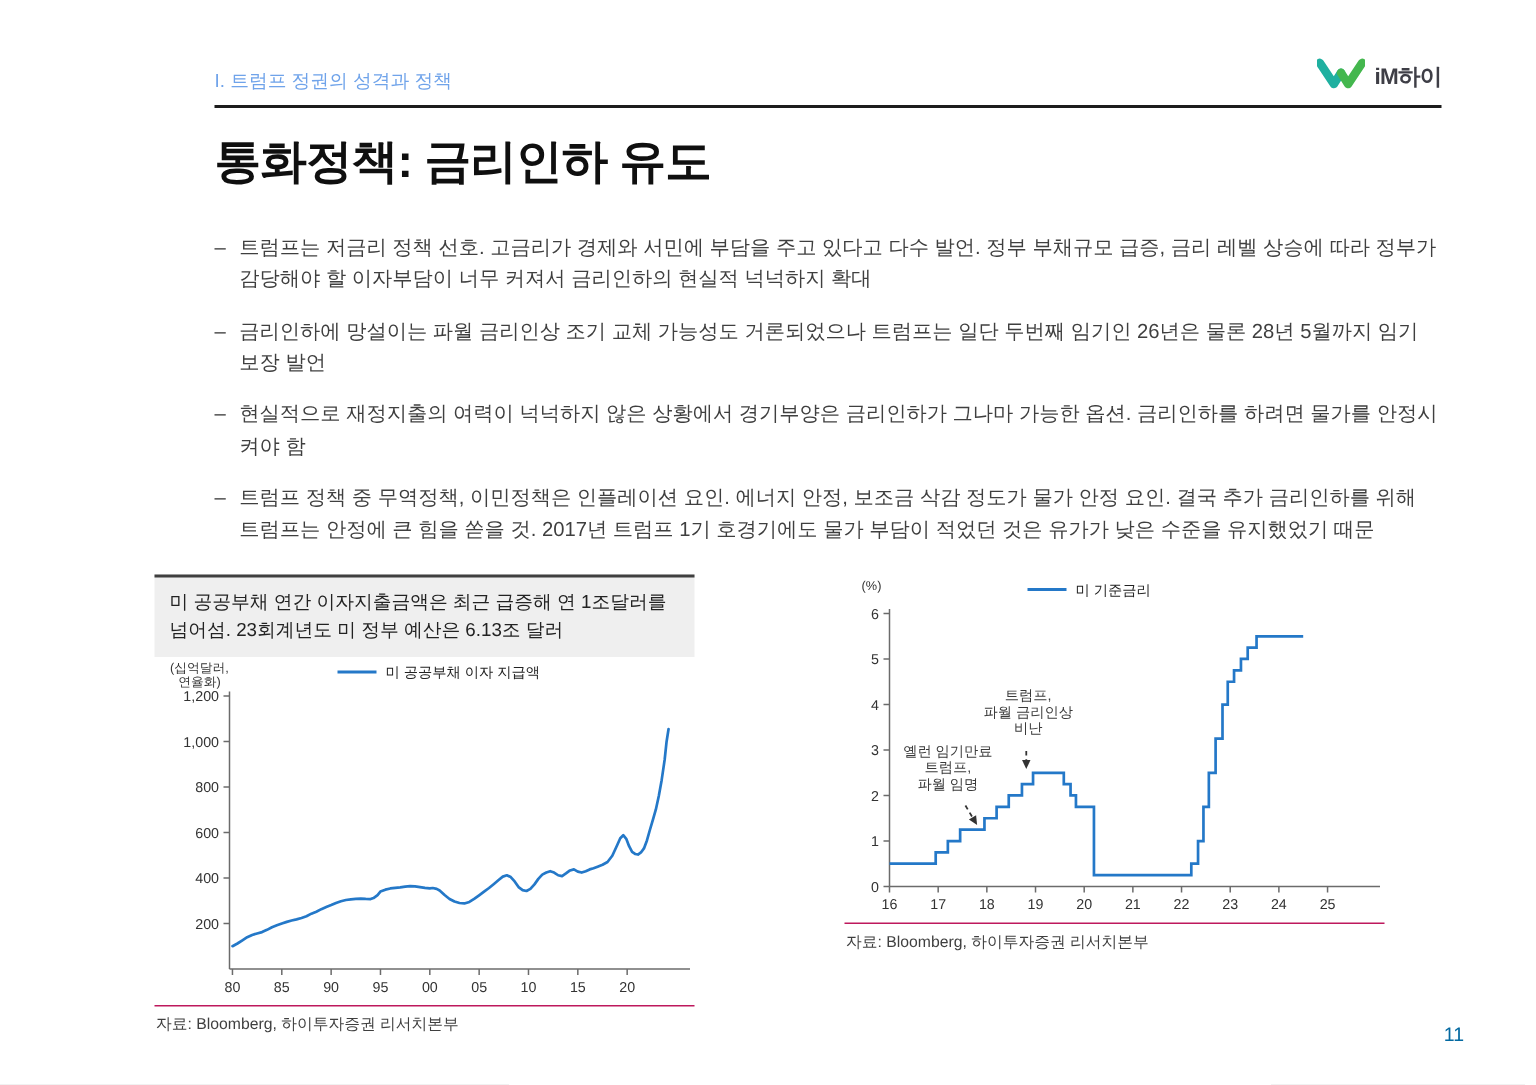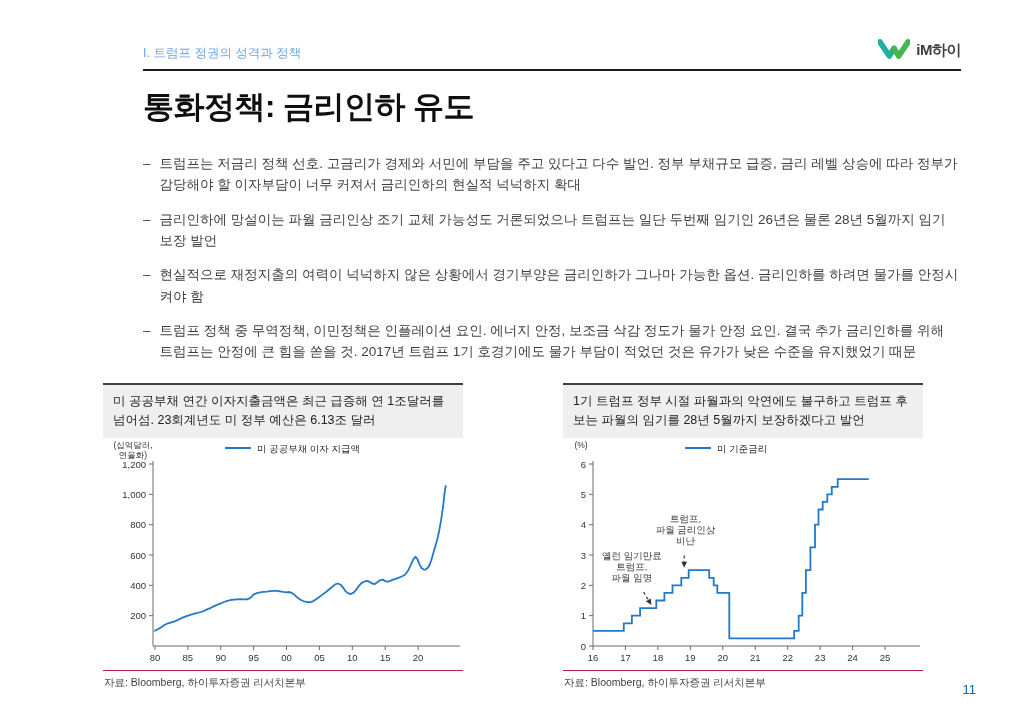--- a/index.html
+++ b/index.html
@@ -112,21 +112,20 @@
           <text x="315.1081677704194" y="223" text-anchor="middle" font-size="9.5" fill="#333">20</text>
           <text x="30" y="10" text-anchor="middle" font-size="8.5" fill="#333">(십억달러,</text>
           <text x="30" y="19.5" text-anchor="middle" font-size="8.5" fill="#333">연율화)</text>
           <line x1="122" y1="10" x2="148" y2="10" stroke="#2478C8" stroke-width="2"></line>
           <text x="154" y="13.5" font-size="9.5" fill="#222">미 공공부채 이자 지급액</text>
           <polyline points="52.0,192.8 55.3,191.0 58.6,188.9 61.8,186.8 65.1,185.3 68.4,184.3 71.7,183.4 75.0,181.9 78.3,180.2 81.6,178.9 84.9,177.7 88.2,176.6 91.4,175.7 94.7,174.9 98.0,174.0 101.3,172.8 104.6,171.1 107.9,169.8 111.2,168.1 114.5,166.7 117.8,165.4 121.0,164.0 124.3,162.8 127.6,162.0 130.9,161.6 134.2,161.3 137.5,161.1 140.8,161.3 144.1,161.4 146.0,160.7 148.7,158.7 150.6,156.4 153.9,155.1 157.2,154.3 160.5,153.9 163.8,153.6 167.1,153.1 170.4,152.8 173.7,152.9 177.0,153.4 180.3,153.9 183.5,154.3 185.5,154.0 188.1,154.6 190.1,155.7 193.4,158.7 196.7,161.3 200.0,163.0 203.3,164.0 206.6,164.3 209.9,163.3 213.1,161.3 216.4,158.9 219.7,156.4 223.0,154.0 226.3,151.3 229.6,148.5 232.2,146.4 234.9,145.5 237.5,146.7 240.1,149.6 242.7,153.4 245.4,155.4 248.0,156.0 250.6,154.6 253.3,151.6 255.9,147.9 258.5,145.1 261.2,143.7 263.8,142.8 266.4,143.7 269.1,145.5 271.7,146.1 274.3,144.3 277.0,142.3 279.6,141.6 282.2,143.1 284.8,143.7 287.5,142.8 290.1,141.6 292.7,140.8 295.4,139.8 298.7,138.5 302.0,136.7 305.2,132.5 308.5,125.3 310.5,120.8 312.5,118.8 314.5,121.2 316.4,126.1 318.4,129.9 320.4,131.3 322.3,131.7 324.3,130.3 326.3,127.6 328.3,122.3 330.2,115.5 332.2,108.7 334.2,101.8 336.2,92.7 338.1,82.1 340.1,68.5 341.4,56.3 342.7,48.0" fill="none" stroke="#2478C8" stroke-width="1.8" stroke-linejoin="round" stroke-linecap="round"></polyline>
         </svg>
       <div class="box-footer">자료: Bloomberg, 하이투자증권 리서치본부</div>
     </div>
     <div class="chart-box">
-      <div class="box-header">1기 트럼프 정부 시절 파월과의 악연에도 불구하고 트럼프 후보는 파월의 임기를 28년 5월까지 보장하겠다고 발언</div>
       <svg class="chart-svg" id="chart1" width="360" height="232">
           <line x1="30" y1="23" x2="30" y2="208" stroke="#6b6b6b" stroke-width="1"></line>
           <line x1="30" y1="208" x2="357" y2="208" stroke="#6b6b6b" stroke-width="1"></line>
           <line x1="26" y1="208" x2="30" y2="208" stroke="#6b6b6b" stroke-width="1"></line>
           <text x="23" y="211.5" text-anchor="end" font-size="9.5" fill="#333">0</text>
           <line x1="26" y1="177.66666666666666" x2="30" y2="177.66666666666666" stroke="#6b6b6b" stroke-width="1"></line>
           <text x="23" y="181.16666666666666" text-anchor="end" font-size="9.5" fill="#333">1</text>
           <line x1="26" y1="147.33333333333334" x2="30" y2="147.33333333333334" stroke="#6b6b6b" stroke-width="1"></line>
           <text x="23" y="150.83333333333334" text-anchor="end" font-size="9.5" fill="#333">2</text>
           <line x1="26" y1="117" x2="30" y2="117" stroke="#6b6b6b" stroke-width="1"></line>

